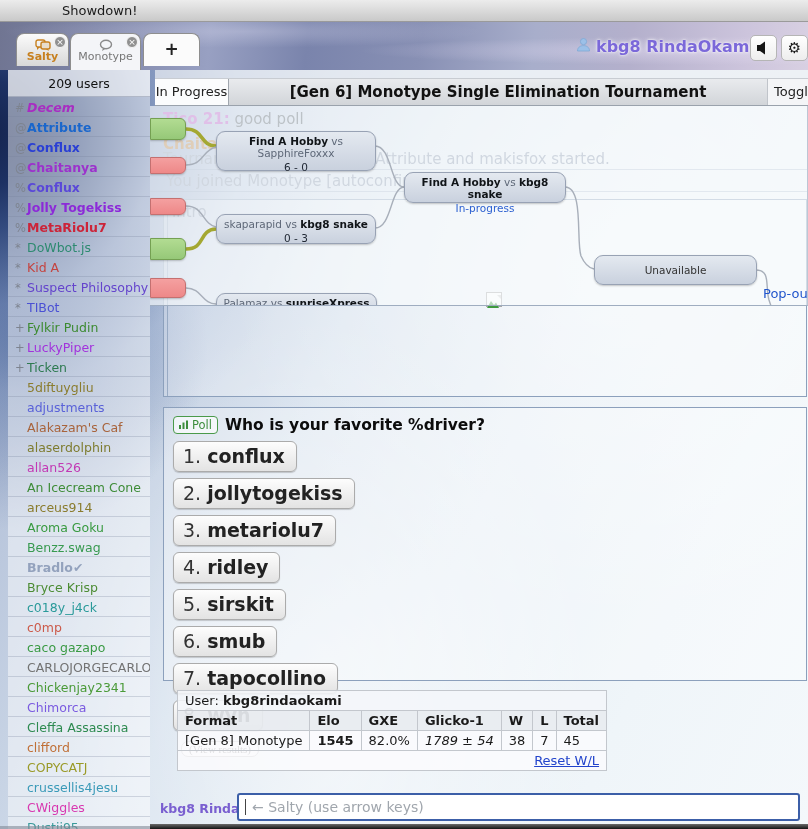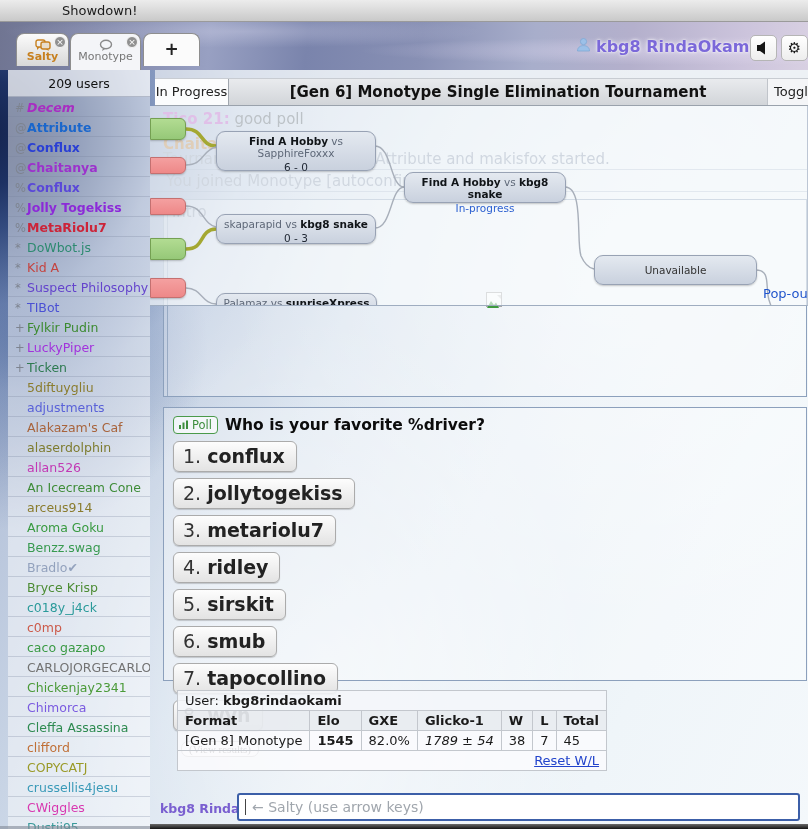--- a/index.html
+++ b/index.html
@@ -227,21 +227,21 @@
       <div class="u-row"><span class="u-rank">+</span><span class="u-name" style="color: rgb(45, 122, 80);">Ticken</span></div>
       <div class="u-row"><span class="u-rank"></span><span class="u-name" style="color: rgb(138, 124, 46);">5diftuygliu</span></div>
       <div class="u-row"><span class="u-rank"></span><span class="u-name" style="color: rgb(90, 98, 216);">adjustments</span></div>
       <div class="u-row"><span class="u-rank"></span><span class="u-name" style="color: rgb(168, 100, 60);">Alakazam's Caf</span></div>
       <div class="u-row"><span class="u-rank"></span><span class="u-name" style="color: rgb(126, 124, 48);">alaserdolphin</span></div>
       <div class="u-row"><span class="u-rank"></span><span class="u-name" style="color: rgb(194, 56, 180);">allan526</span></div>
       <div class="u-row"><span class="u-rank"></span><span class="u-name" style="color: rgb(62, 140, 56);">An Icecream Cone</span></div>
       <div class="u-row"><span class="u-rank"></span><span class="u-name" style="color: rgb(138, 124, 46);">arceus914</span></div>
       <div class="u-row"><span class="u-rank"></span><span class="u-name" style="color: rgb(56, 154, 64);">Aroma Goku</span></div>
       <div class="u-row"><span class="u-rank"></span><span class="u-name" style="color: rgb(56, 154, 80);">Benzz.swag</span></div>
-      <div class="u-row"><span class="u-rank"></span><span class="u-name" style="color: rgb(147, 162, 189);">Bradlo✔</span></div>
+      <div class="u-row"><span class="u-rank"></span><span class="u-name" style="color: rgb(147, 162, 189); font-weight: bold;">Bradlo✔</span></div>
       <div class="u-row"><span class="u-rank"></span><span class="u-name" style="color: rgb(76, 140, 52);">Bryce Krisp</span></div>
       <div class="u-row"><span class="u-rank"></span><span class="u-name" style="color: rgb(42, 154, 154);">c018y_j4ck</span></div>
       <div class="u-row"><span class="u-rank"></span><span class="u-name" style="color: rgb(204, 90, 74);">c0mp</span></div>
       <div class="u-row"><span class="u-rank"></span><span class="u-name" style="color: rgb(58, 154, 68);">caco gazapo</span></div>
       <div class="u-row"><span class="u-rank"></span><span class="u-name" style="color: #737373;">CARLOJORGECARLO</span></div>
       <div class="u-row"><span class="u-rank"></span><span class="u-name" style="color: rgb(74, 154, 56);">Chickenjay2341</span></div>
       <div class="u-row"><span class="u-rank"></span><span class="u-name" style="color: rgb(122, 90, 224);">Chimorca</span></div>
       <div class="u-row"><span class="u-rank"></span><span class="u-name" style="color: rgb(45, 138, 80);">Cleffa Assassina</span></div>
       <div class="u-row"><span class="u-rank"></span><span class="u-name" style="color: rgb(192, 112, 56);">clifford</span></div>
       <div class="u-row"><span class="u-rank"></span><span class="u-name" style="color: rgb(154, 154, 40);">COPYCATJ</span></div>

